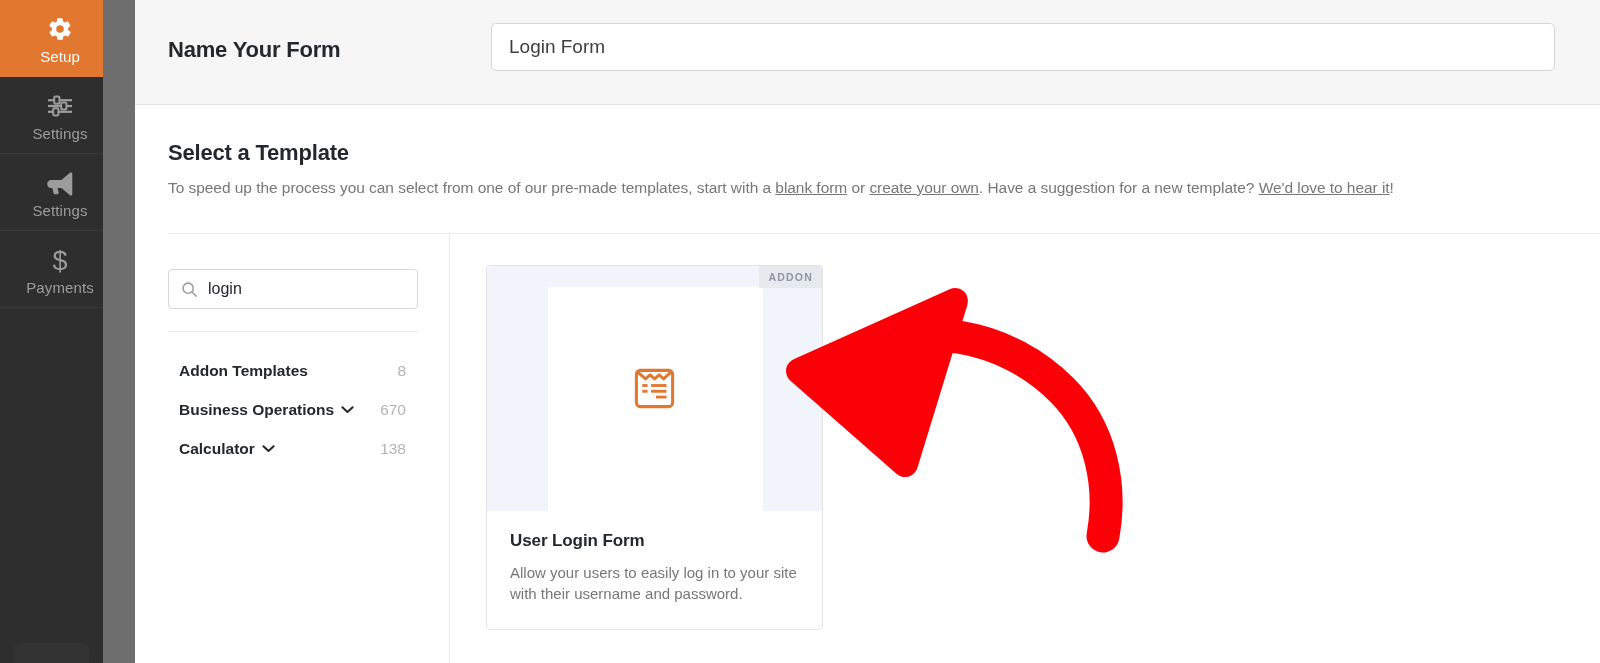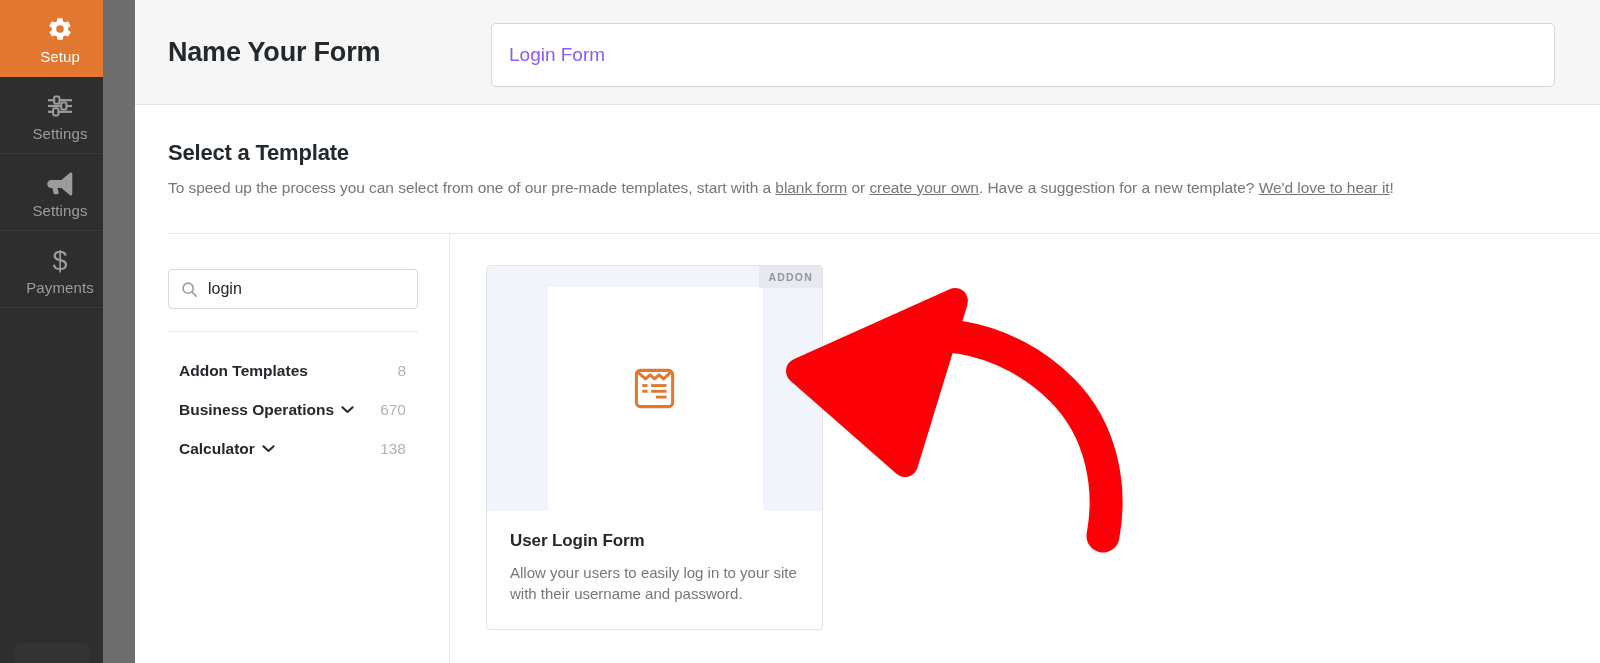--- a/index.html
+++ b/index.html
@@ -55,31 +55,31 @@
   
   .header {
     position: relative;
     height: 105px;
     background: #f6f6f6;
     border-bottom: 1px solid #e4e4e4;
     display: flex; align-items: center;
   }
   .header-label {
     position: absolute; left: 33px; top: 37px;
-    font-size: 27px; font-weight: 700; color: #23282d; letter-spacing: -.2px;
+    font-size: 22px; font-weight: 700; color: #23282d; letter-spacing: -.2px;
   }
   .form-name-input {
     position: absolute; left: 356px; top: 23px;
-    width: 1064px; height: 64px;
+    width: 1064px; height: 48px;
     background: #ffffff;
     border: 1px solid #d6d6d6;
     border-radius: 5px;
     padding: 0 17px;
     font-family: "Liberation Sans", sans-serif;
-    font-size: 19px; color: #8b5cf6;
+    font-size: 19px; color: #404040;
     outline: none;
   }
 
   
   .sec-title {
     position: absolute; left: 33px; top: 140px;
     font-size: 22px; font-weight: 700; color: #23282d; letter-spacing: -.2px;
   }
   .sec-desc {
     position: absolute; left: 33px; top: 179px;

